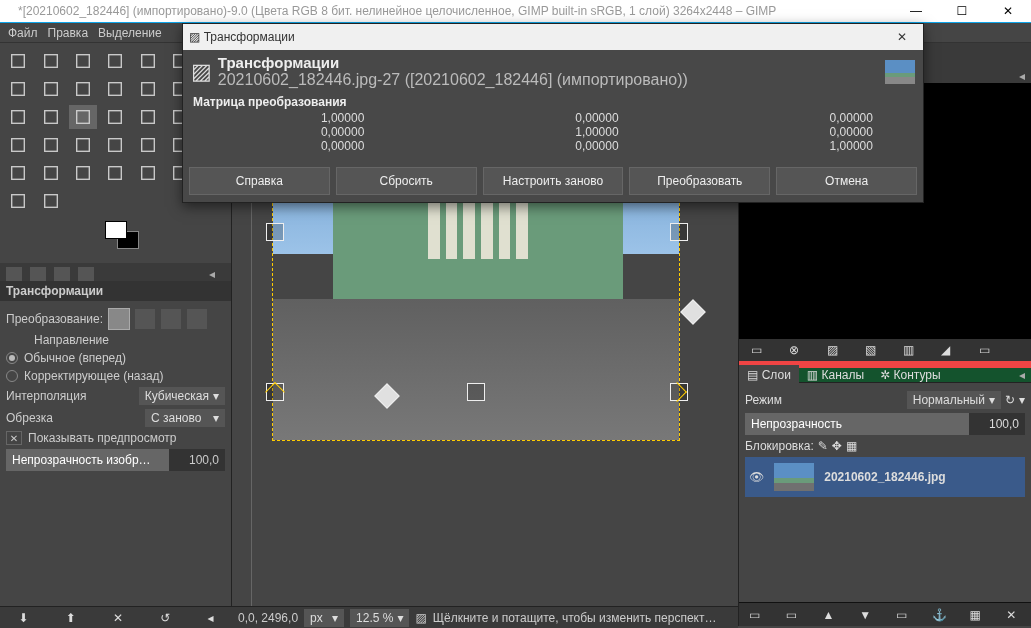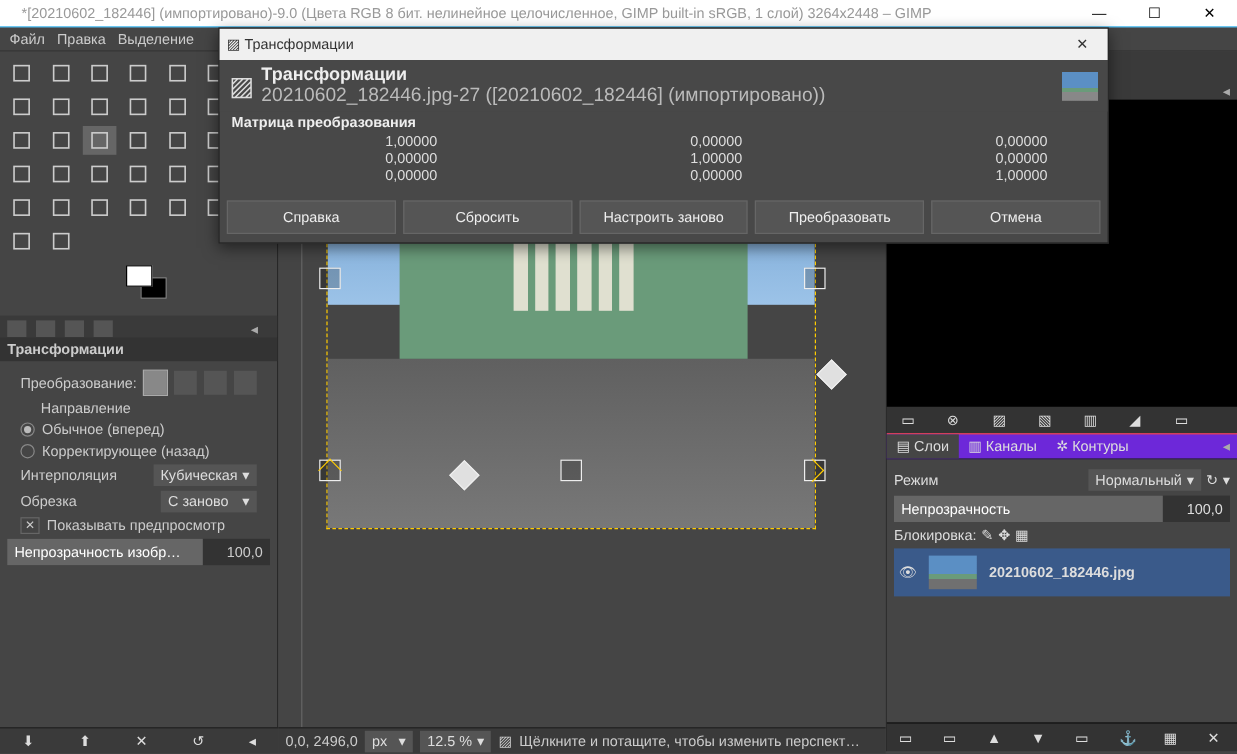--- a/index.html
+++ b/index.html
@@ -15,21 +15,21 @@
 .tool { width:30px; height:24px; display:flex; align-items:center; justify-content:center; }
 .tool.active { background:#666; }
 .tool svg { width:18px; height:18px; stroke:#ccc; fill:none; stroke-width:1.5; }
 .colors { margin:4px 0 8px 105px; position:relative; width:40px; height:34px; }
 .colors .fg { position:absolute; top:0; left:0; width:22px; height:18px; background:#fff; border:1px solid #000; }
 .colors .bg { position:absolute; top:10px; left:12px; width:22px; height:18px; background:#000; border:1px solid #888; }
 .dockbar { height:18px; background:#3a3a3a; display:flex; align-items:flex-end; gap:8px; padding:0 6px; }
 .dockbar .dbtn { width:16px; height:14px; background:#555; }
 .optheader { background:#333; color:#ccc; padding:3px 6px; font-weight:bold; font-size:12px; }
 .options { padding:4px 6px; color:#ccc; font-size:12px; }
-.optrow { display:flex; align-items:center; gap:6px; margin:4px 11px; }
+.optrow { display:flex; align-items:center; gap:6px; margin:4px 0; }
 .opt-tiny { width:20px; height:20px; background:#555; }
 .opt-tiny.act { background:#888; outline:1px solid #aaa; }
 .radio { width:12px; height:12px; border:1px solid #888; border-radius:50%; display:flex; align-items:center; justify-content:center; }
 .radio.chk::after { content:""; width:6px; height:6px; background:#bbb; border-radius:50%; }
 .dd { background:#555; color:#ddd; padding:2px 6px; display:flex; align-items:center; gap:4px; min-width:80px; justify-content:space-between; }
 .center { flex:1; position:relative; background:#454545; display:flex; flex-direction:column; }
 .canvaswrap { flex:1; position:relative; background:#454545; overflow:hidden; }
 .ruler-top { position:absolute; top:0; left:20px; right:0; height:20px; background:#454545; border-bottom:1px solid #666; }
 .ruler-left { position:absolute; top:20px; left:0; width:20px; bottom:0; background:#454545; border-right:1px solid #666; }
 .canvas { position:absolute; top:30px; left:40px; width:430px; height:520px; }
@@ -40,21 +40,21 @@
 .columns { position:absolute; top:105px; left:155px; width:100px; height:80px; display:flex; gap:6px; }
 .columns div { flex:1; background:#e0e0d0; }
 .ground { position:absolute; top:225px; left:0; right:0; bottom:0; background:linear-gradient(#606060,#787878); }
 .handle { position:absolute; width:18px; height:18px; border:1px solid #eee; background:rgba(0,0,0,0.2); }
 .diamond { position:absolute; width:18px; height:18px; border:1px solid #eee; background:#e0e0e0; transform:rotate(45deg); }
 .da { position:absolute; width:14px; height:14px; border-left:1px solid #ffcc00; border-top:1px solid #ffcc00; transform:rotate(45deg); }
 .right { width:293px; background:#454545; display:flex; flex-direction:column; border-left:1px solid #222; }
 .preview { width:100%; height:256px; background:#000; position:relative; }
 .rtoolbar { height:22px; background:#333; display:flex; align-items:center; gap:20px; padding:0 12px; }
 .rtoolbar div { width:18px; height:14px; }
-.rtabs { height:22px; background:#6d28d9; display:flex; align-items:center; border-top:1px solid #ef4444; border-bottom:1px solid #222;}
+.rtabs { height:22px; background:#14532d; display:flex; align-items:center; border-top:7px solid #ef4444; border-bottom:1px solid #222;}
 .rtab { padding:3px 8px; }
 .rtab.act { background:#454545; }
 .rpane { flex:1; background:#454545; padding:4px 6px; }
 .rrow { display:flex; align-items:center; gap:4px; margin:4px 0; }
 .opacity { display:flex; background:#333; align-items:center; }
 .opacity .lbl { flex:1; background:#666; padding:4px 6px; color:#fff; }
 .opacity .val { width:56px; padding:4px 6px; text-align:right; }
 .layer { display:flex; align-items:center; gap:10px; padding:6px 4px; margin-top:4px; }
 .layer.sel { background:#3a5a8a; }
 .thumb { width:40px; height:28px; background:linear-gradient(#5b8fc4 0 55%,#6a9b7a 55% 70%,#707070 70%); }

